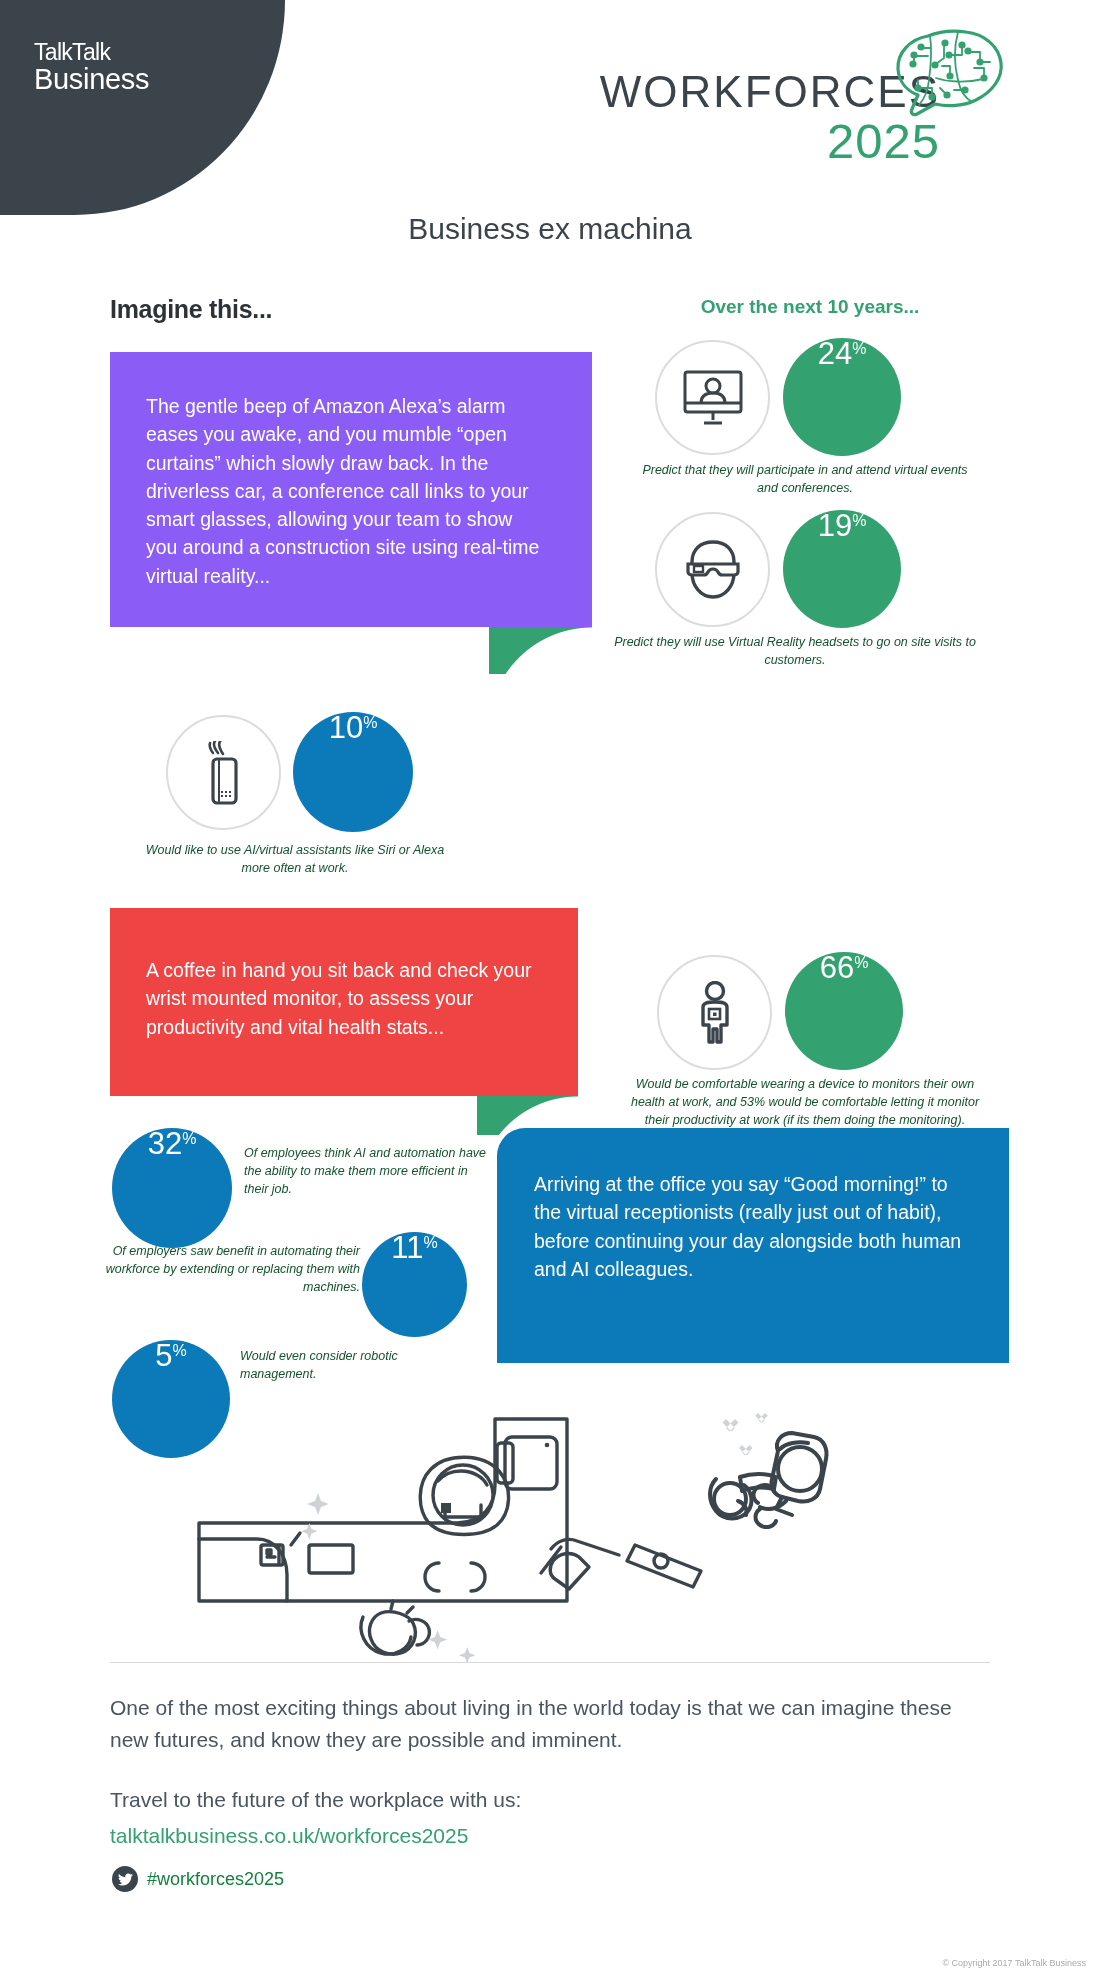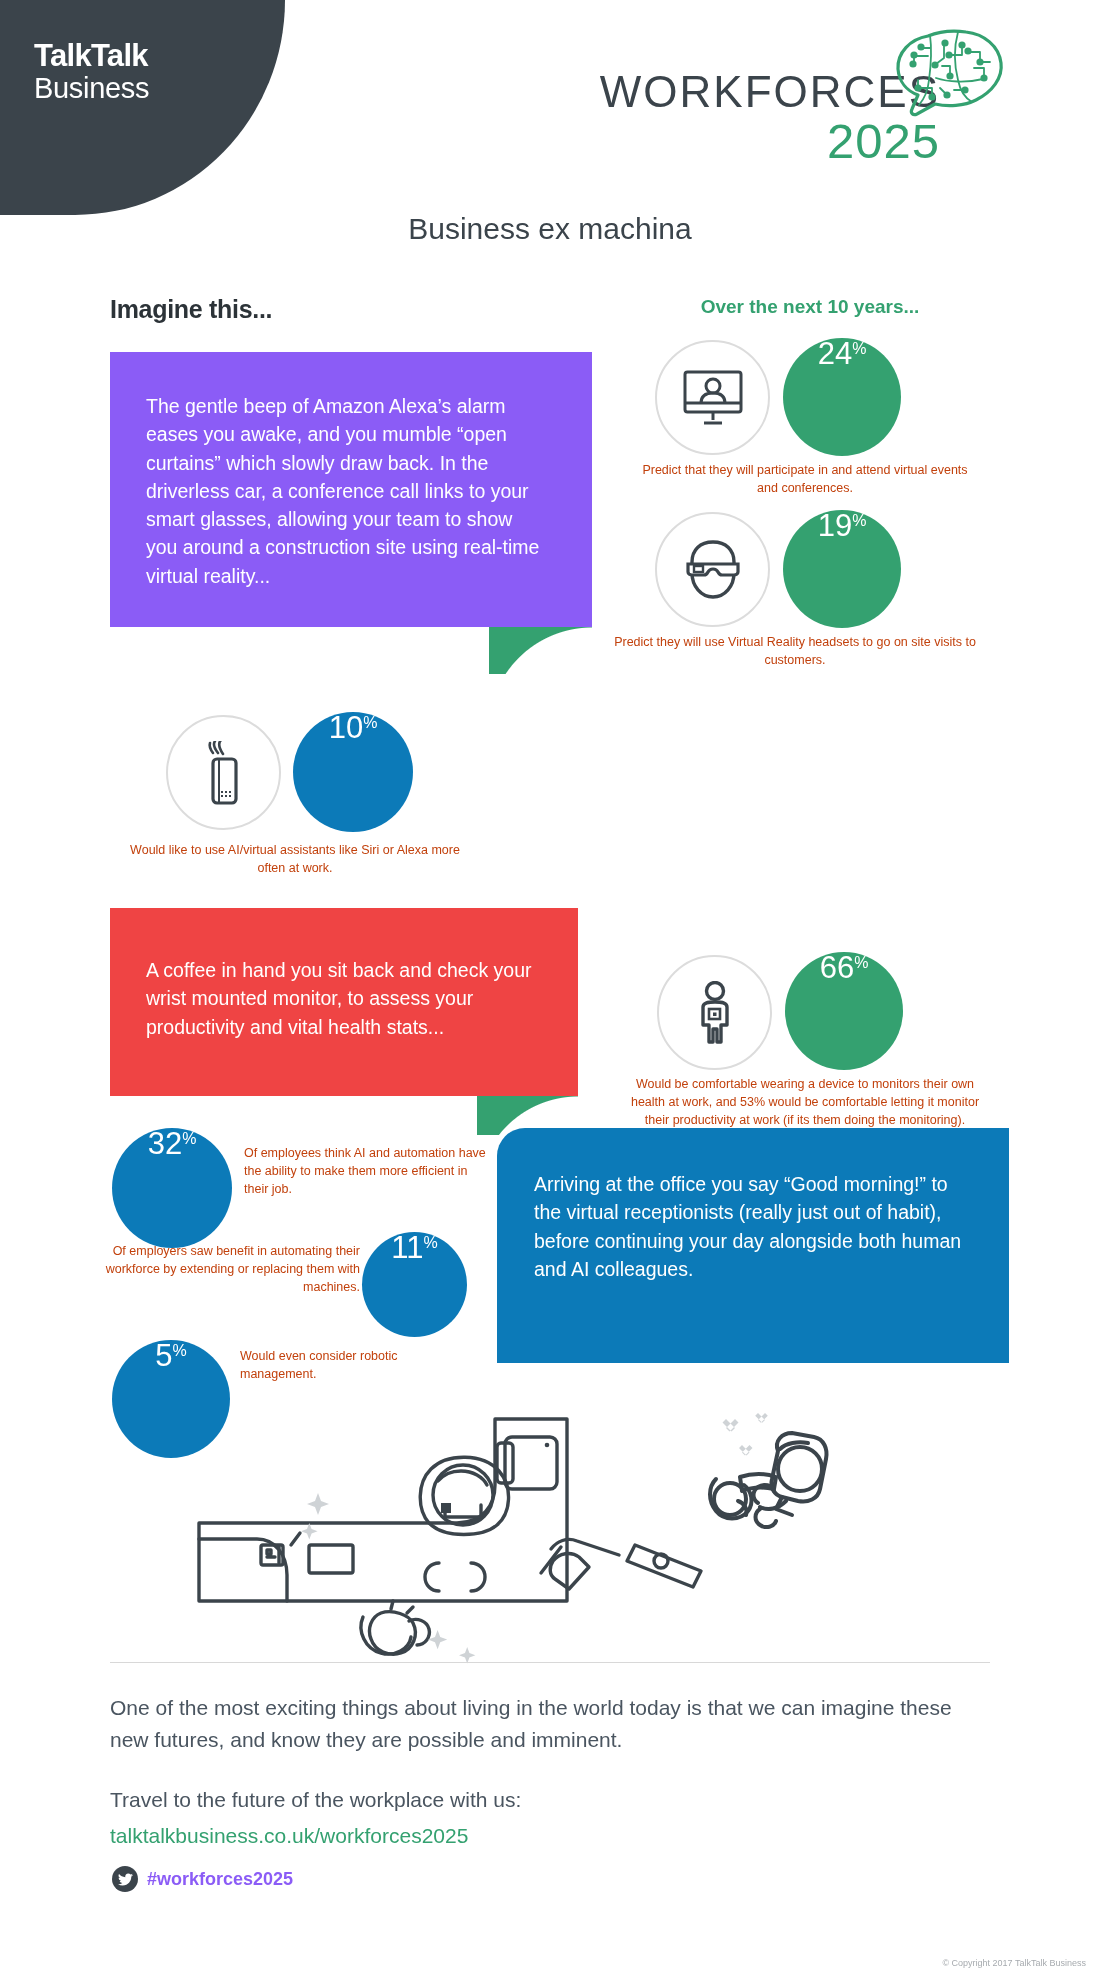--- a/index.html
+++ b/index.html
@@ -15,21 +15,21 @@
 
   
   .dark-blob {
     position: absolute; left: 0; top: 0;
     width: 285px; height: 215px;
     background: #3b444b;
     border-bottom-right-radius: 210px 215px;
   }
   .logo { position: absolute; left: 34px; top: 40px; }
   .logo .l1 {
-    color: #fff; font-size: 31px; font-weight: bold; letter-spacing: -0.7px; line-height: 1.05;
+    color: #fff; font-size: 23px; font-weight: normal; letter-spacing: -0.7px; line-height: 1.05;
   }
   .logo .l2 {
     color: #fff; font-size: 29px; font-weight: normal; letter-spacing: -0.3px; line-height: 1.1;
   }
 
   .brand-block { position: absolute; left: 520px; top: 70px; width: 420px; text-align: right; }
   .brand-wf {
     color: #3b444b; font-size: 44px; letter-spacing: 2px; line-height: 1; font-weight: 300;
   }
   .brand-yr {
@@ -98,21 +98,21 @@
   .pct-circle {
     position: absolute; border-radius: 50%;
     display: flex; align-items: baseline; justify-content: center;
     color: #ffffff; font-weight: 300;
   }
   .pct-num { font-size: 31px; line-height: 1; }
   .pct-sign { font-size: 16px; line-height: 1; position: relative; top: -10px; }
   .green-c { background: #34a170; }
   .blue-c { background: #0c7ab8; }
   .cap {
-    position: absolute; font-size: 12.5px; line-height: 1.42; color: #c2410c; text-align: center;
+    position: absolute; font-size: 12.5px; line-height: 1.42; color: #14532d; text-align: center; font-style: italic;
   }
   .cap-left { text-align: left; }
   .cap-right { text-align: right; }
 
   
   .divider { position: absolute; left: 110px; top: 1662px; width: 880px; height: 1px; background: #d8d8d8; }
   .foot-p {
     position: absolute; left: 110px; top: 1692px; width: 880px;
     font-size: 21px; line-height: 1.5; color: #4a5560; font-weight: 300;
   }
@@ -121,21 +121,21 @@
   }
   .foot-link {
     position: absolute; left: 110px; top: 1824px; font-size: 21px; color: #34a170; font-weight: 300;
     text-decoration: none;
   }
   .tw-row { position: absolute; left: 112px; top: 1866px; display: flex; align-items: center; gap: 9px; }
   .tw-badge {
     width: 26px; height: 26px; border-radius: 50%; background: #3b444b;
     display: flex; align-items: center; justify-content: center;
   }
-  .tw-tag { font-size: 18px; color: #8b5cf6; font-weight: 700; }
+  .tw-tag { font-size: 18px; color: #15803d; font-weight: 400; }
   .copyright {
     position: absolute; right: 14px; top: 1958px; font-size: 9px; color: #a7abaf;
   }
   .illus { position: absolute; left: 195px; top: 1405px; width: 520px; height: 260px; }
   .illus2 { position: absolute; left: 690px; top: 1405px; width: 190px; height: 180px; }
 </style>
 </head>
 <body>
 
 <div class="page">

